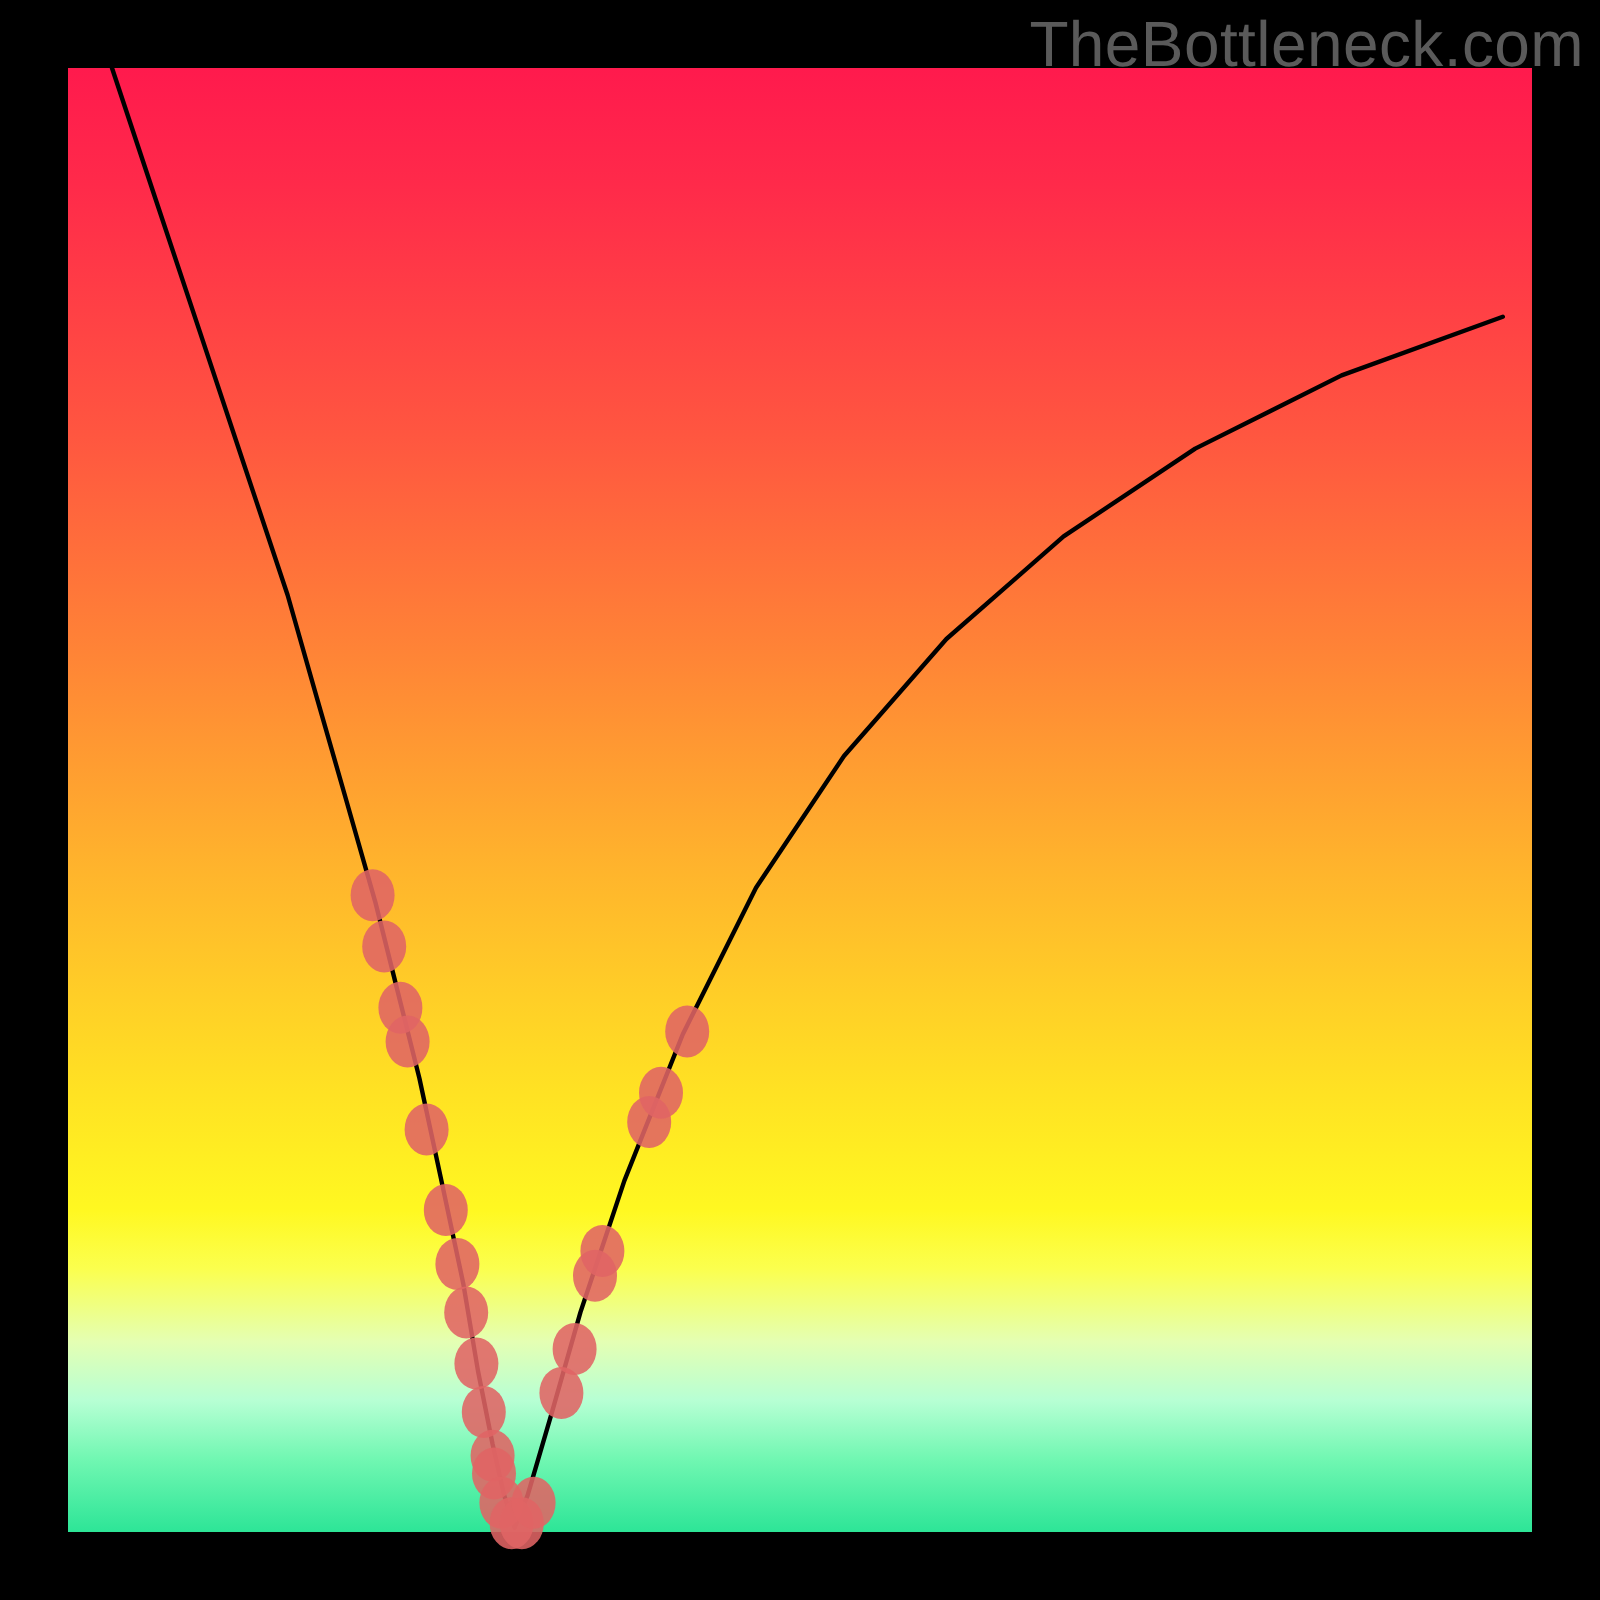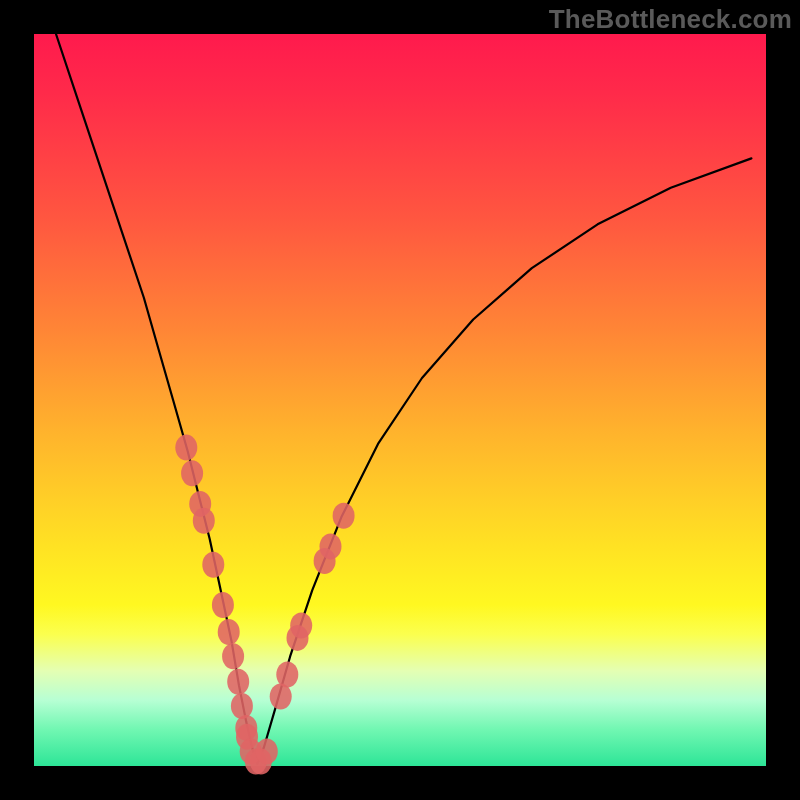--- a/index.html
+++ b/index.html
@@ -39,23 +39,23 @@
       #b7ffd4 91%,
       #71f7b2 95%,
       #2de597 100%
     );
   }
   .watermark {
     position: absolute;
     top: 4px;
     right: 8px;
     color: #5a5a5a;
-    font-size: 26px;
+    font-size: 32px;
     letter-spacing: 0.2px;
-    font-weight: 700;
+    font-weight: 400;
     user-select: none;
   }
   svg.curve {
     position: absolute;
     left: 0;
     top: 0;
     width: 732px;
     height: 732px;
     overflow: visible;
   }

